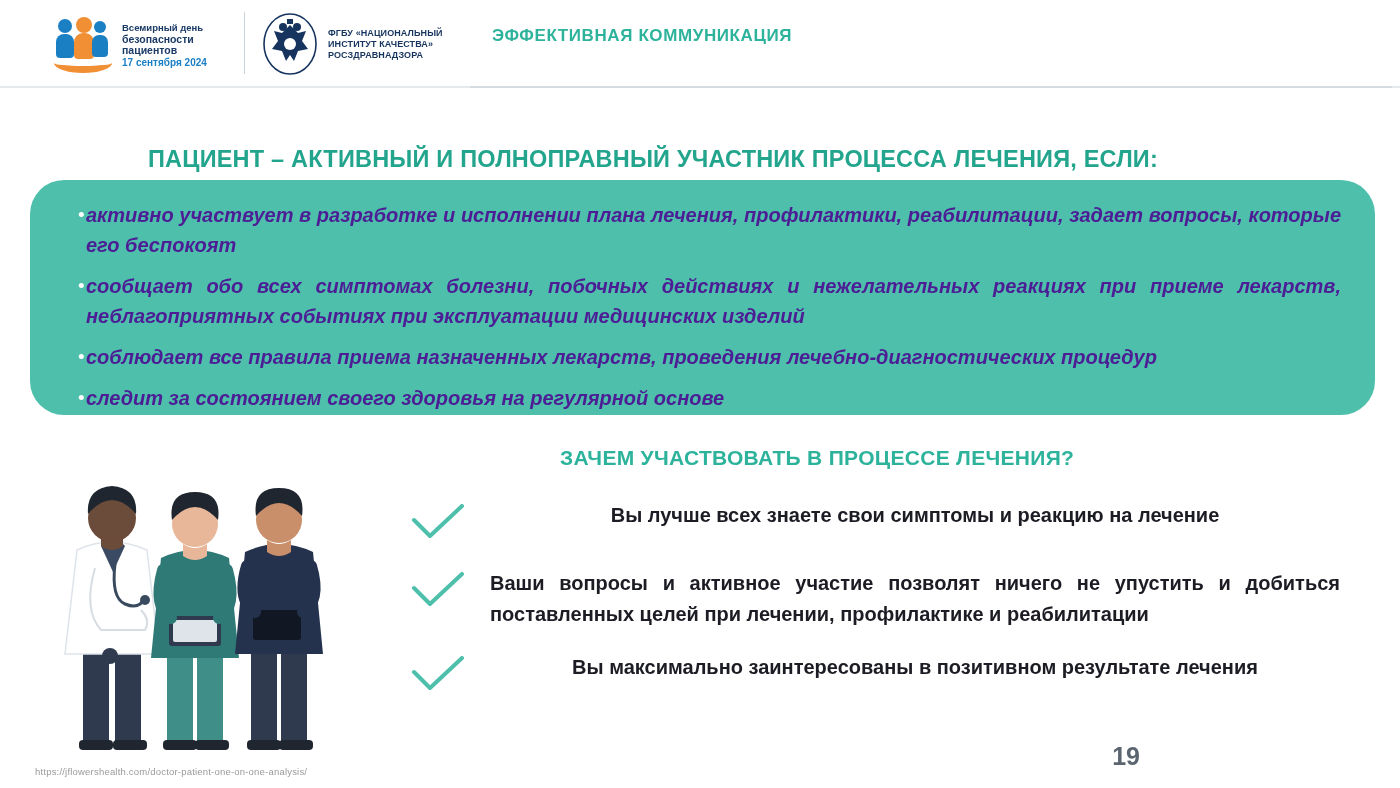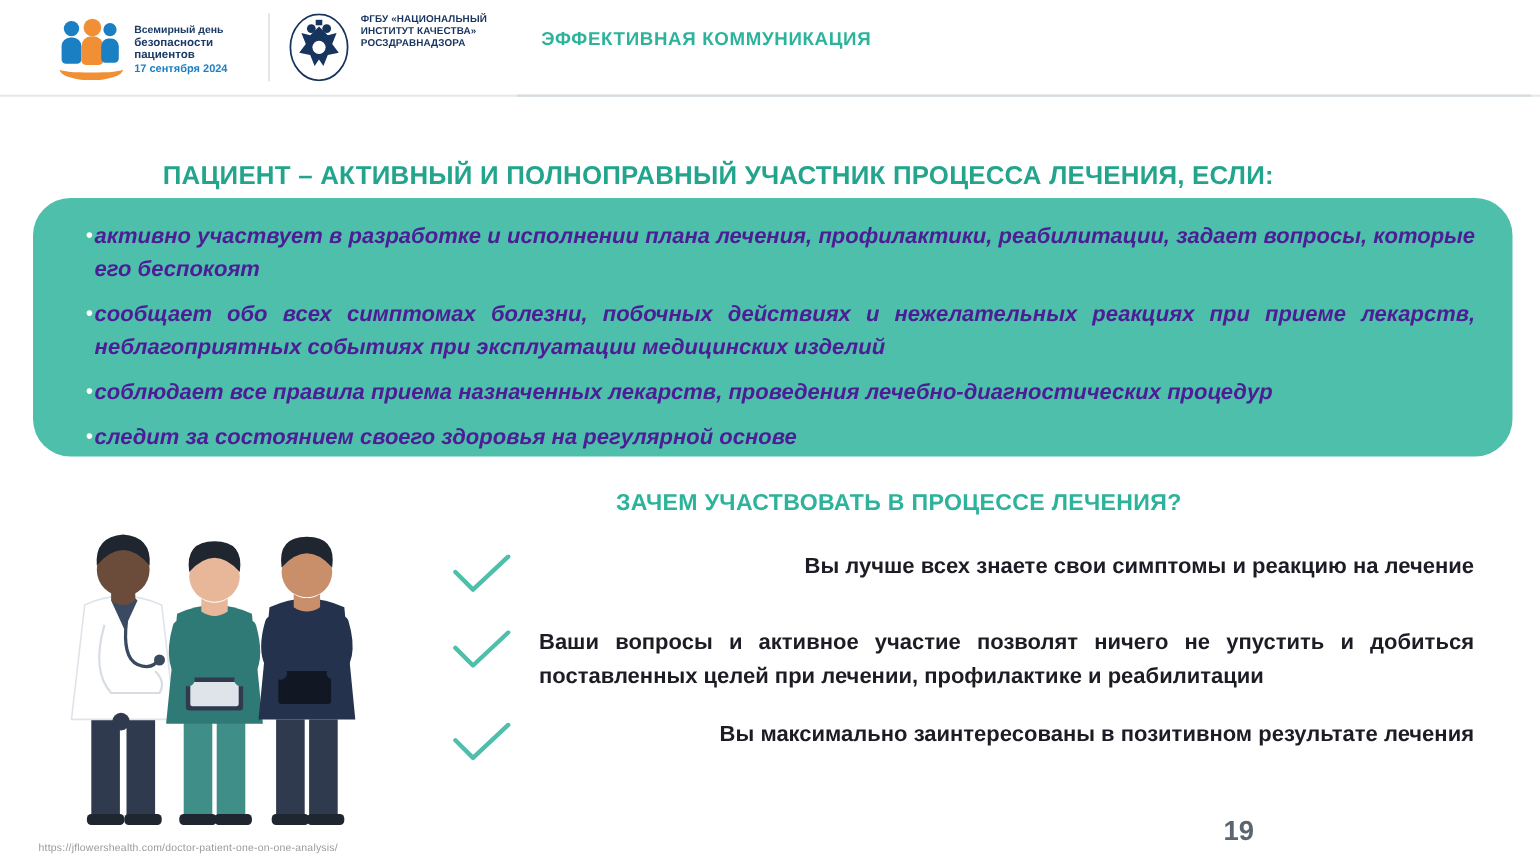--- a/index.html
+++ b/index.html
@@ -69,20 +69,21 @@
     left: 244px; top: 12px;
     width: 1px; height: 62px;
     background: #c9d3da;
   }
   .logo-rzn {
     position: absolute;
     left: 262px;
     top: 12px;
     height: 64px;
     display: flex;
+    align-items: center;
     gap: 10px;
   }
   .rzn-emblem {
     width: 56px; height: 62px;
     position: relative;
   }
   .rzn-text {
     font-size: 9px;
     line-height: 11px;
     color: #16345e;
@@ -174,21 +175,21 @@
     padding-top: 4px;
   }
   .check-text {
     flex: 1 1 auto;
     font-size: 20px;
     line-height: 31px;
     font-weight: bold;
     color: #1c1c24;
     text-align: justify;
   }
-  .check-text.nojust { text-align: right; }
+  .check-text.nojust { text-align: center; }
 
   
   .illustration {
     position: absolute;
     left: 55px;
     top: 440px;
     width: 300px;
     height: 320px;
   }
   .source-url {

